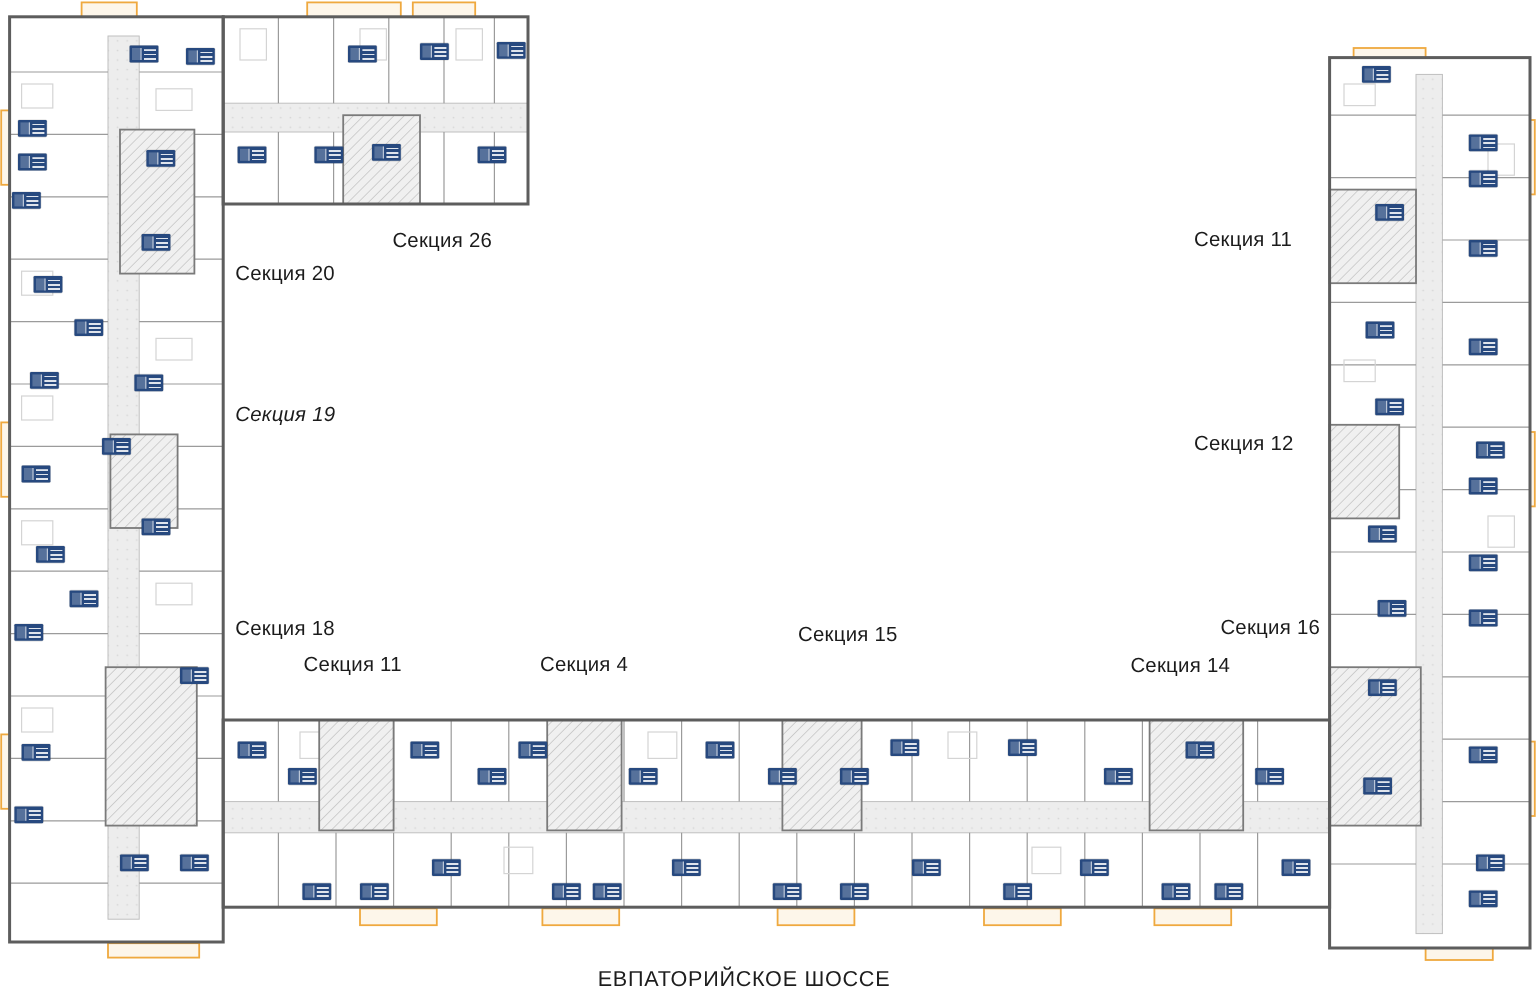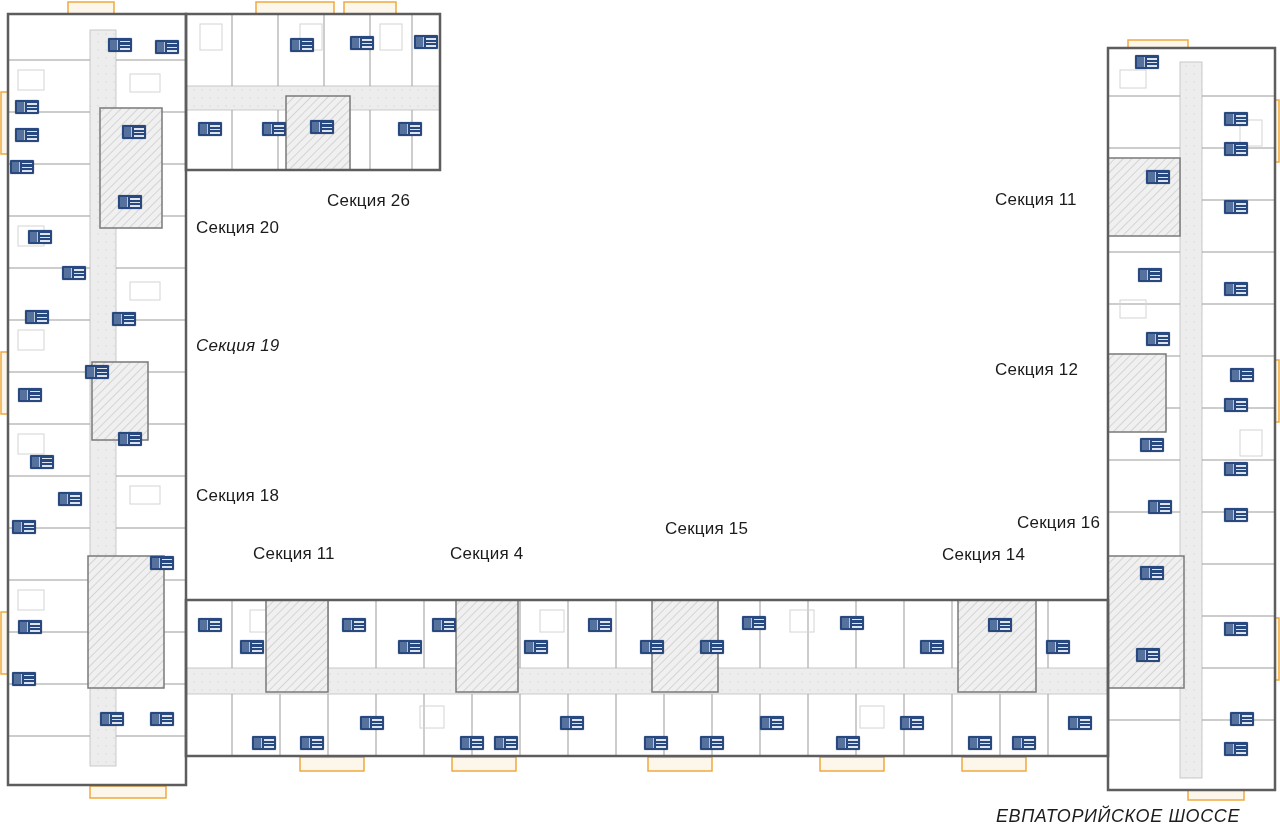--- a/index.html
+++ b/index.html
@@ -19,22 +19,22 @@
   }
   .apartment-badge::before{
     content:"";position:absolute;left:2px;top:2px;width:7px;height:10px;
     background:rgba(255,255,255,.22);border-right:1px solid rgba(255,255,255,.6);
   }
   .apartment-badge::after{
     content:"";position:absolute;left:12px;right:2px;top:3px;height:9px;
     background:repeating-linear-gradient(to bottom,rgba(255,255,255,.85) 0 1.5px,transparent 1.5px 3.6px);
   }
   .street-label{
-    position:absolute;left:0;top:806px;width:1240px;text-align:right;
-    font-size:18px;color:#1d1d1d;letter-spacing:.6px;font-style:italic;
+    position:absolute;left:0;top:806px;width:1240px;text-align:center;
+    font-size:18px;color:#1d1d1d;letter-spacing:.6px;
   }
 </style>
 </head>
 <body>
 
 <div class="canvas">
 
   <svg class="plan-svg" width="1280" height="829" viewBox="0 0 1280 829">
     <defs>
       <pattern id="hatch" width="6" height="6" patternUnits="userSpaceOnUse" patternTransform="rotate(45)">
@@ -132,21 +132,21 @@
       <rect x="186" y="600" width="922" height="156"></rect>
     </g>
   </svg>
 
   <div class="labels-layer">
       <div class="section-label" style="left: 327px; top: 191px;">Секция 26</div>
       <div class="section-label" style="left: 196px; top: 218px;">Секция 20</div>
       <div class="section-label" style="left: 995px; top: 190px;">Секция 11</div>
       <div class="section-label" style="left: 196px; top: 336px; font-style: italic;">Секция 19</div>
       <div class="section-label" style="left: 995px; top: 360px;">Секция 12</div>
-      <div class="section-label" style="left: 196px; top: 486px;">Секция 18</div>
+      <div class="section-label" style="left: 196px; top: 514px;">Секция 18</div>
       <div class="section-label" style="left: 1017px; top: 513px;">Секция 16</div>
       <div class="section-label" style="left: 253px; top: 544px;">Секция 11</div>
       <div class="section-label" style="left: 450px; top: 544px;">Секция 4</div>
       <div class="section-label" style="left: 665px; top: 519px;">Секция 15</div>
       <div class="section-label" style="left: 942px; top: 545px;">Секция 14</div>
     </div>
   <div class="badges-layer">
       <div class="apartment-badge" style="left: 15px; top: 100px; background: rgb(39, 73, 127);"></div>
       <div class="apartment-badge" style="left: 15px; top: 128px; background: rgb(39, 73, 127);"></div>
       <div class="apartment-badge" style="left: 10px; top: 160px; background: rgb(39, 73, 127);"></div>

